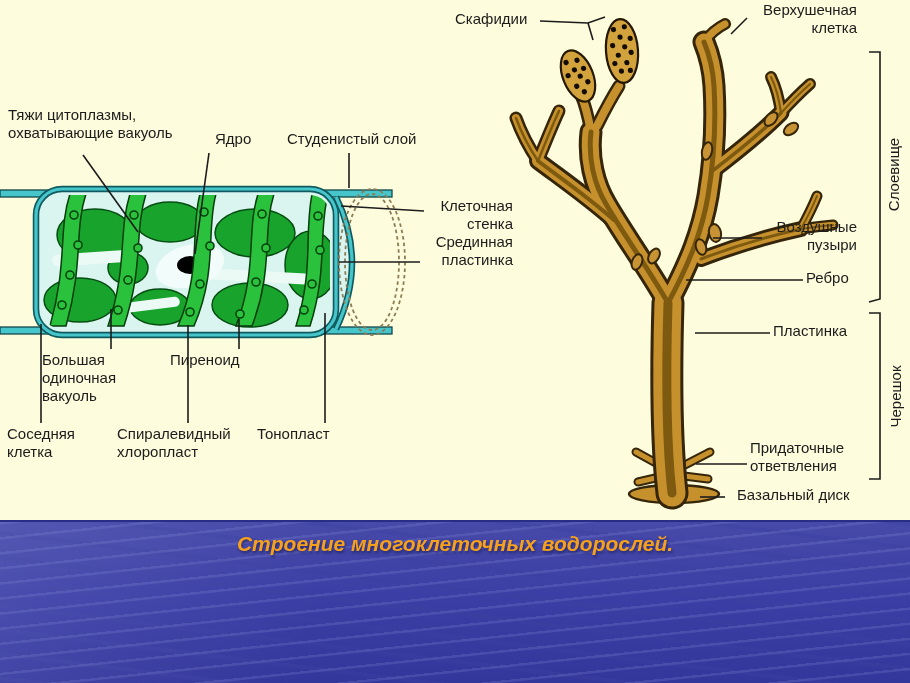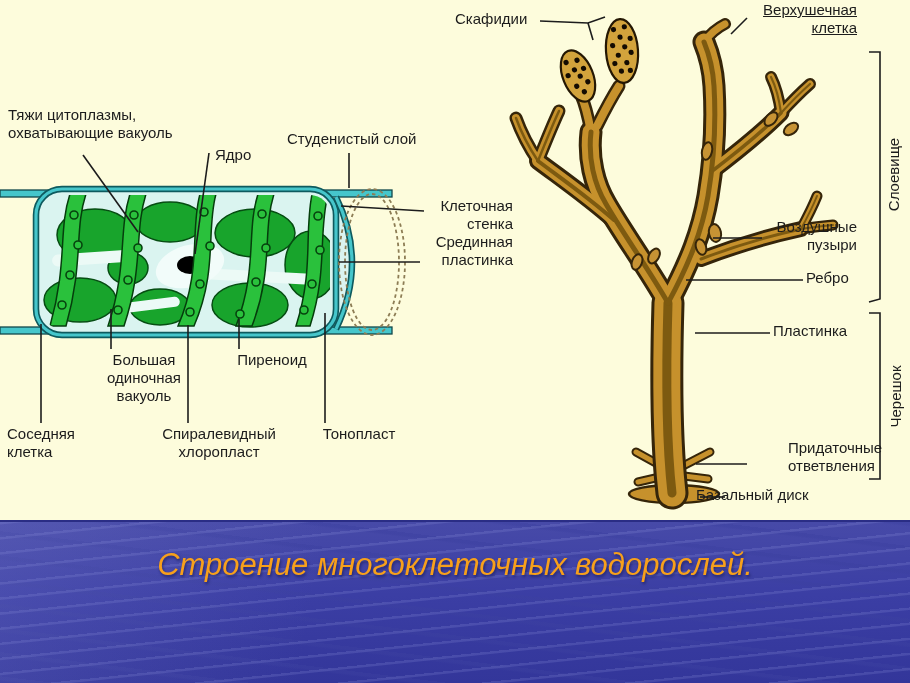--- a/index.html
+++ b/index.html
@@ -7,60 +7,60 @@
     position:relative; width:910px; height:683px; overflow:hidden;
     background:#FDFCDC;
     font-family:"Liberation Sans","DejaVu Sans",sans-serif;
   }
   #diagram-canvas{position:absolute;left:0;top:0;}
   .lbl{
     position:absolute; font-size:15px; line-height:18px; color:#1c1c1c;
     white-space:pre-line;
   }
   .r{text-align:right;}
-  .c{text-align:center;padding-left:32px;}
+  .c{text-align:left;}
   .vlabel{
     position:absolute; width:90px; text-align:center;
     transform:rotate(-90deg); transform-origin:center center;
     font-size:15px; color:#1c1c1c;
   }
   
   #lb-cytoplasm{left:8px;top:106px;}
-  #lb-nucleus{left:215px;top:130px;margin-top:16px;}
+  #lb-nucleus{left:215px;top:130px;}
   #lb-gel{left:287px;top:130px;text-align:center;}
   #lb-cellwall{right:397px;top:191px;margin-top:6px;}
   #lb-lamella{right:397px;top:233px;}
   #lb-vacuole{left:42px;width:140px;top:351px;}
   #lb-pyrenoid{left:170px;width:140px;top:351px;}
   #lb-neighbor{left:7px;top:425px;}
   #lb-chloro{left:117px;width:140px;top:425px;}
   #lb-tono{left:257px;width:140px;top:425px;}
   
   #lb-scaphidia{left:455px;top:10px;}
-  #lb-apical{right:53px;top:1px;text-decoration:underline;}
+  #lb-apical{right:53px;top:1px;}
   #lb-airbladders{right:53px;top:218px;}
   #lb-rib{left:806px;top:269px;}
   #lb-lamina{left:773px;top:322px;}
-  #lb-adventitious{left:750px;top:439px;margin-left:38px;}
-  #lb-basal{left:696px;top:486px;}
+  #lb-adventitious{left:750px;top:439px;}
+  #lb-basal{left:737px;top:486px;}
   #lb-thallus{left:848px;top:166px;}
   #lb-stipe{left:850px;top:388px;}
   
   #caption-band{
     position:absolute; left:0; top:520px; width:910px; height:163px;
     border-top:2px solid #2a2d85; box-sizing:border-box;
     background:
       linear-gradient(100deg, rgba(135,140,215,.20) 0%, rgba(135,140,215,0) 35%),
       repeating-linear-gradient(174deg, rgba(150,155,225,.20) 0 2px, rgba(150,155,225,0) 3px, rgba(150,155,225,0) 15px),
       repeating-linear-gradient(187deg, rgba(60,64,160,.45) 0 3px, rgba(60,64,160,0) 5px, rgba(60,64,160,0) 24px),
       linear-gradient(180deg,#474aa8 0%, #3b3ea4 45%, #33369a 100%);
   }
   #caption{
-    padding-top:21px; text-align:center;
-    font-style:italic; font-weight:400; font-size:31px; line-height:43px;
+    text-align:center;
+    font-style:italic; font-weight:700; font-size:21px; line-height:43px;
     color:#F7A01B;
     text-shadow:1px 2px 3px rgba(12,14,60,.55);
   }
 </style>
 </head>
 <body>
 
 <div id="slide">
 
   <svg id="diagram-canvas" width="910" height="520" viewBox="0 0 910 520">

